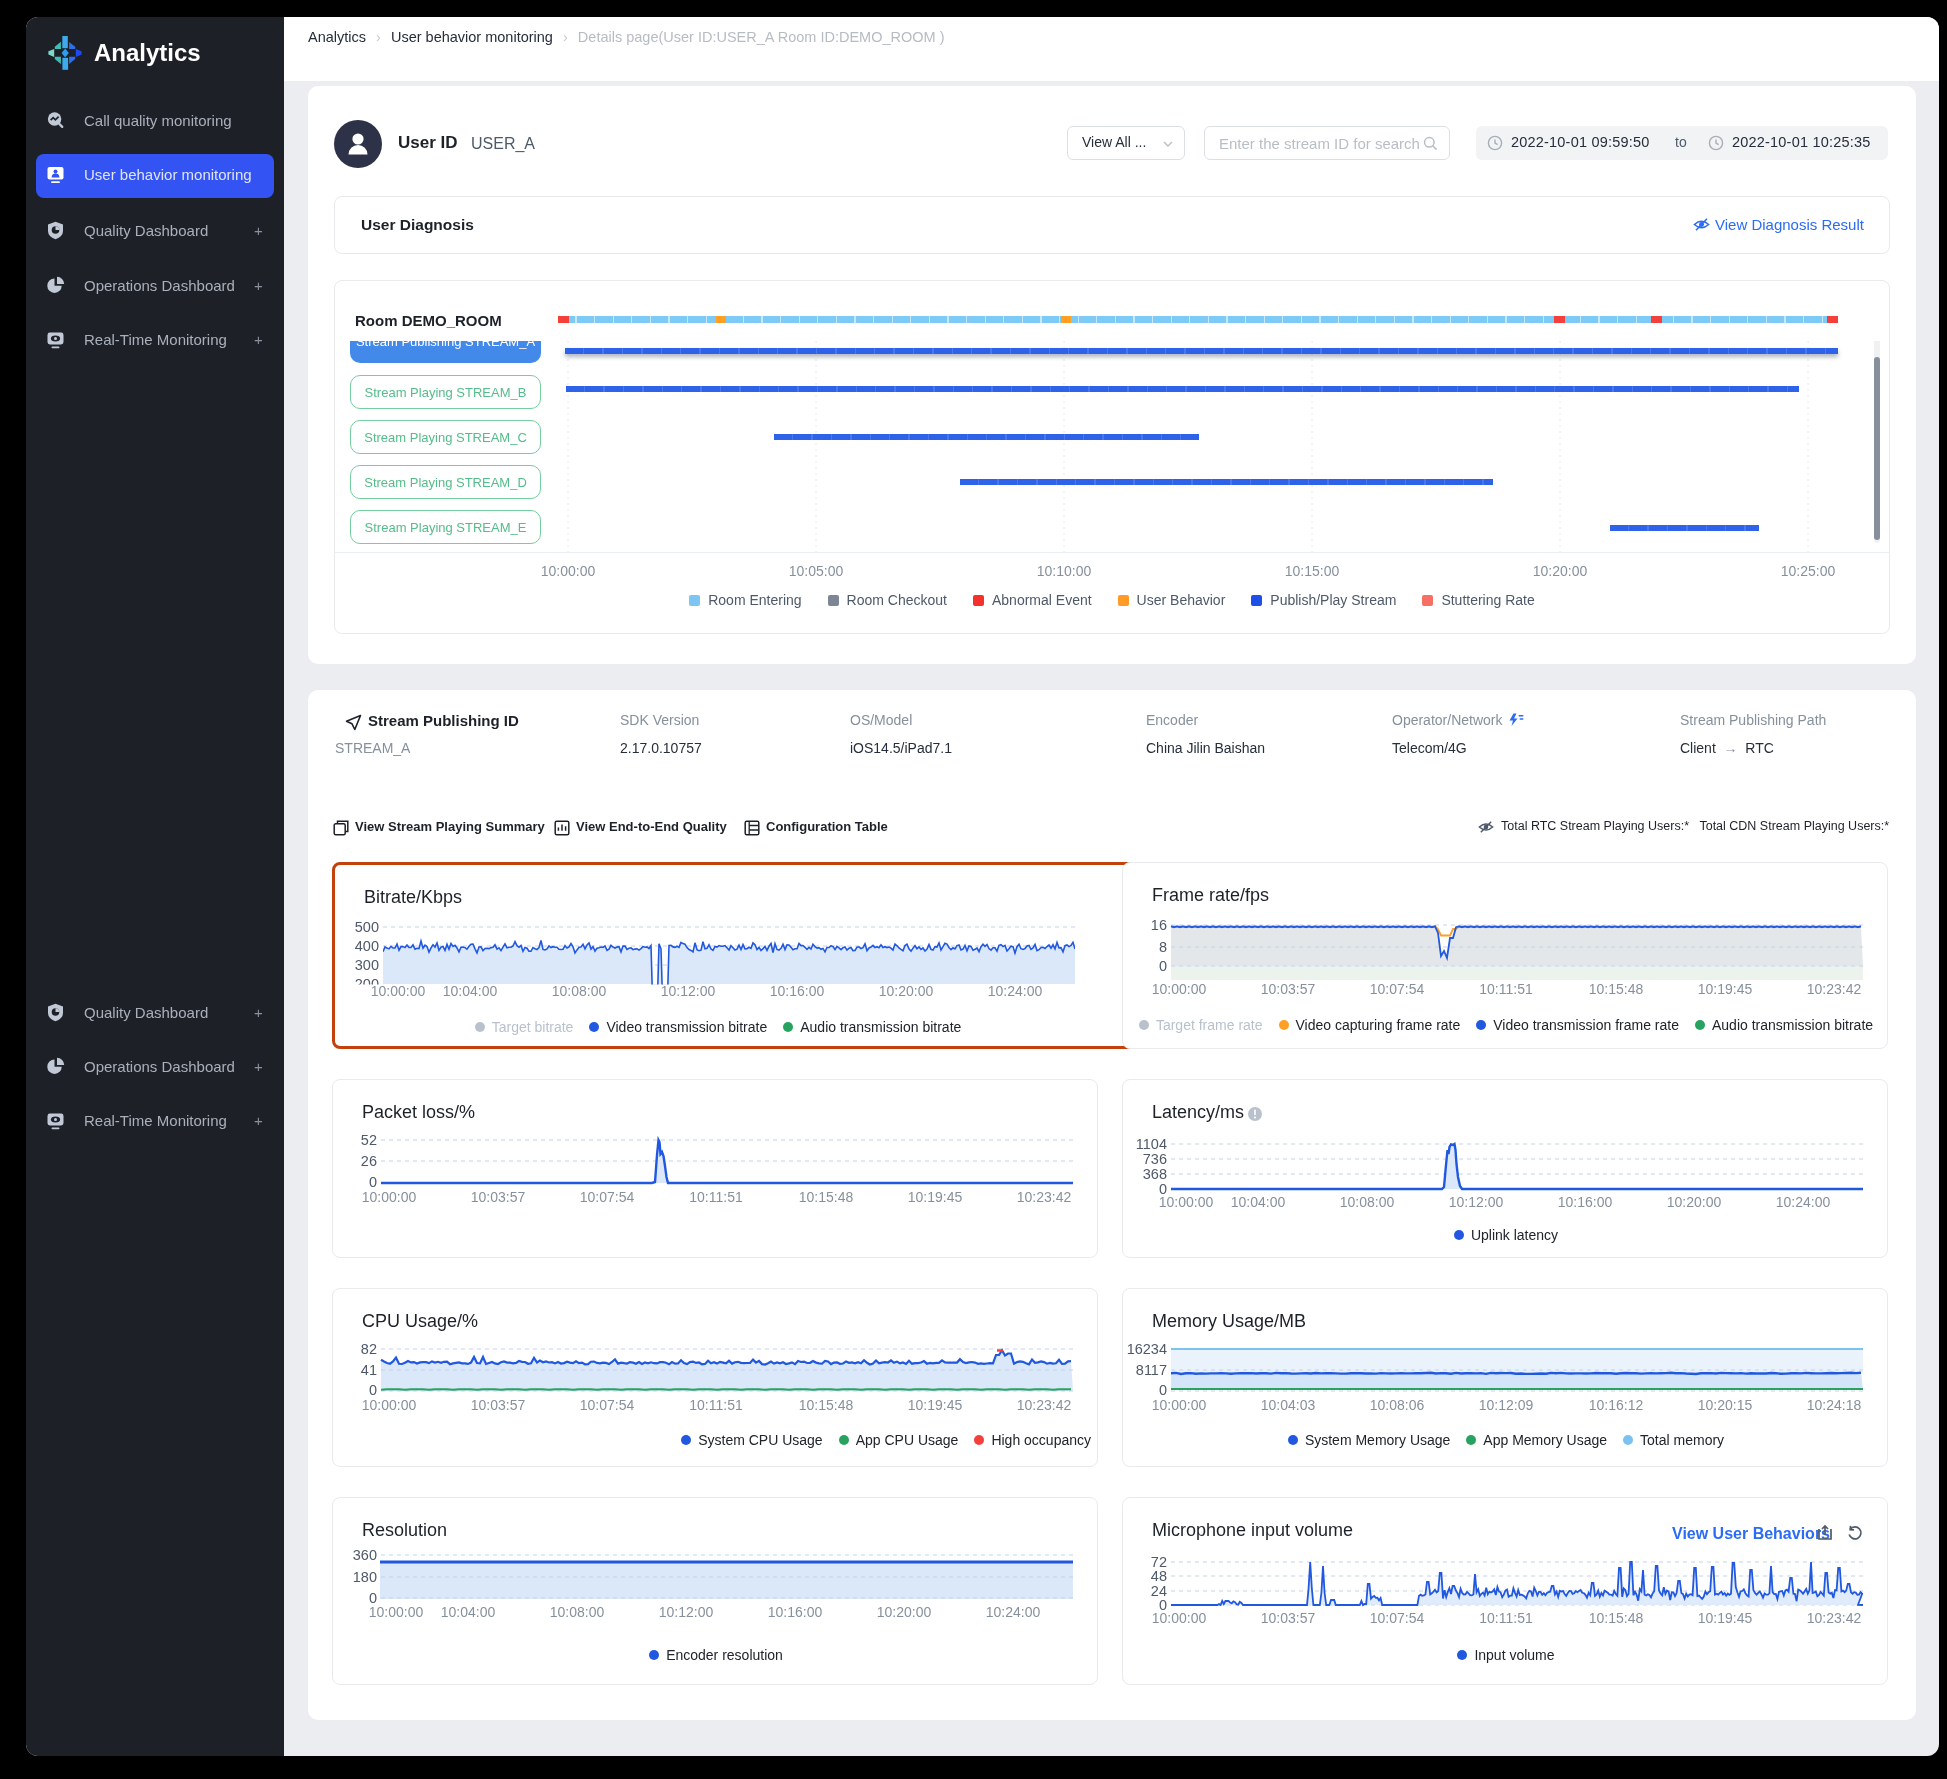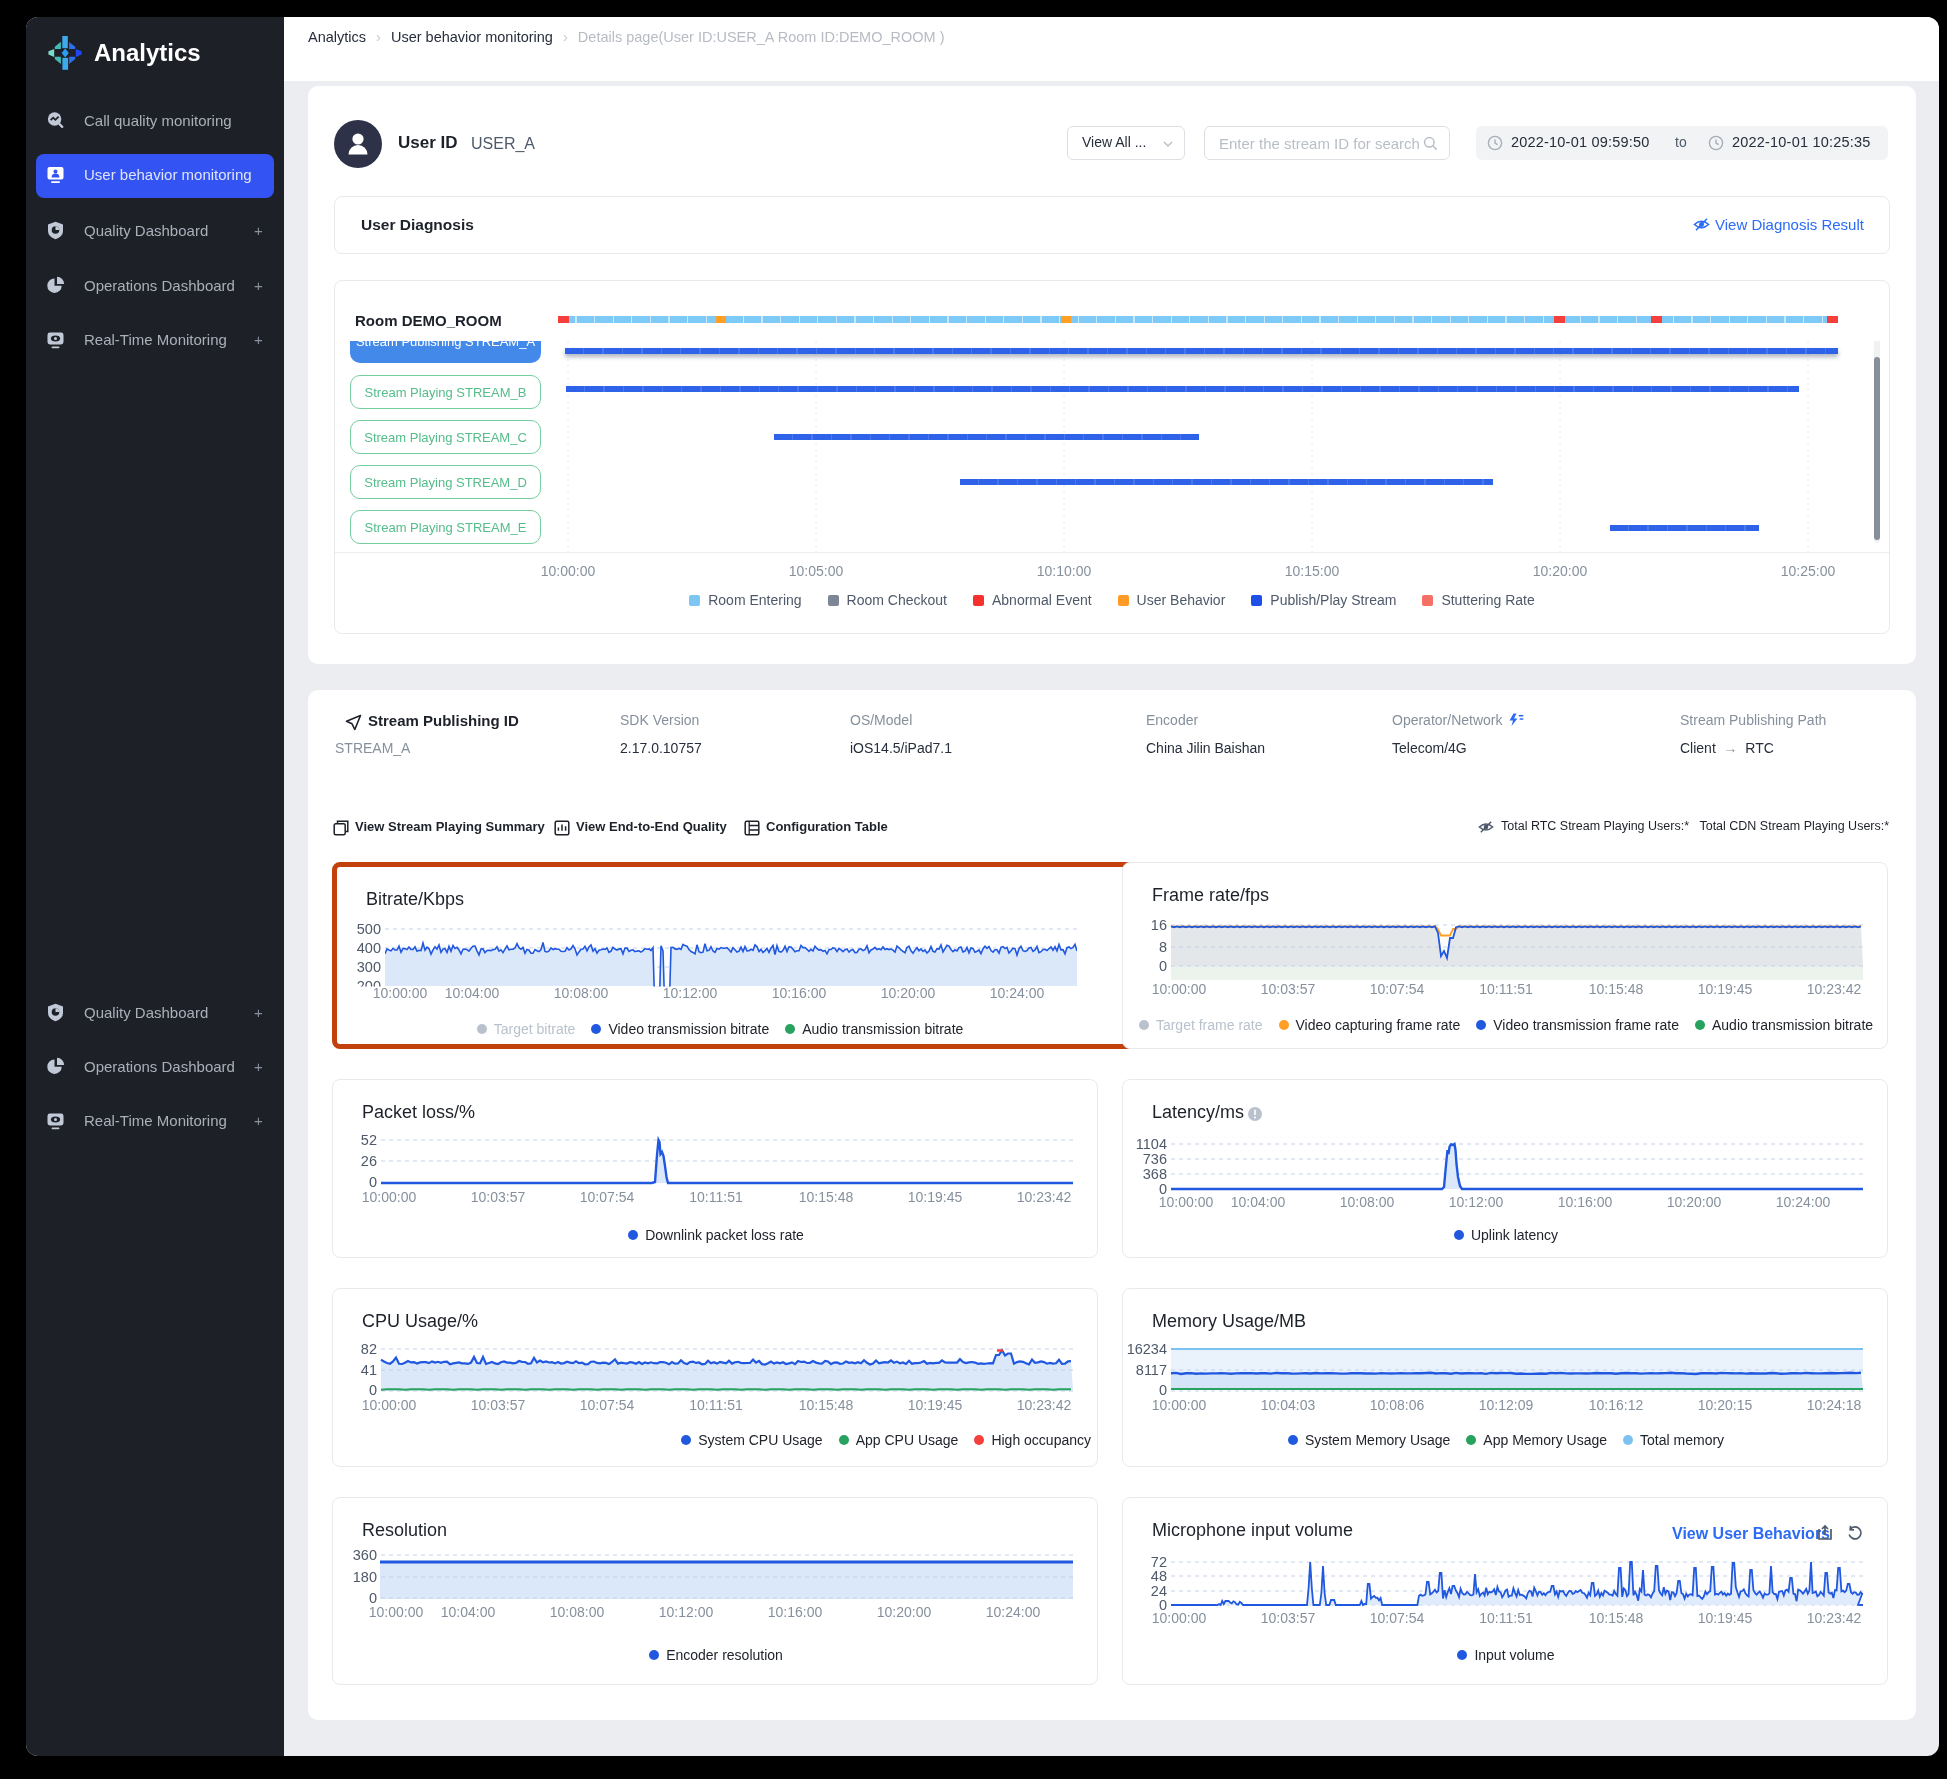--- a/index.html
+++ b/index.html
@@ -206,21 +206,21 @@
       <rect x="1.2" y="1.2" width="13.6" height="13.6" rx="1.5" fill="none" stroke="#1d2129" stroke-width="1.5"></rect>
       <path d="M5.2 1.5 L5.2 14.5 M5.2 5.5 L14.5 5.5 M5.2 10 L14.5 10" stroke="#1d2129" stroke-width="1.3"></path>
     </svg>
     <div style="position:absolute;left:740px;top:802px;font-size:13px;font-weight:bold;color:#1d2129;">Configuration Table</div>
     <div style="position:absolute;left:1452px;top:802px;"><svg width="16" height="16" viewBox="0 0 18 18">
         <path d="M1.5 9 Q9 2.2 16.5 9 Q9 15.8 1.5 9 Z" fill="none" stroke="#4e5969" stroke-width="1.6"></path>
         <circle cx="9" cy="9" r="2.6" fill="#4e5969"></circle>
         <line x1="3.2" y1="15" x2="14.8" y2="3" stroke="#4e5969" stroke-width="1.6"></line>
       </svg></div>
     <div style="position:absolute;left:1475px;top:802px;font-size:12.5px;color:#1d2129;">Total RTC Stream Playing Users:*&nbsp;&nbsp;&nbsp;Total CDN Stream Playing Users:*</div>
-<div style="position:absolute;left:306px;top:845px;width:840px;height:187px;background:#fff;border:5px solid #c2410c;border-radius:8px;box-sizing:border-box;">
+<div style="position:absolute;left:306px;top:845px;width:840px;height:187px;background:#fff;border:3px solid #c2410c;border-radius:8px;box-sizing:border-box;">
       <div style="position:absolute;left:29px;top:22px;font-size:18px;color:#1d2129;">Bitrate/Kbps</div>
       <svg width="764" height="185" style="position:absolute;left:0;top:0;" viewBox="0 0 764 185">
         <line x1="48" y1="62" x2="740" y2="62" stroke="#c3d2ee" stroke-width="1" stroke-dasharray="4 4"></line>
         <line x1="48" y1="81" x2="740" y2="81" stroke="#c3d2ee" stroke-width="1" stroke-dasharray="4 4"></line>
         <line x1="48" y1="100" x2="740" y2="100" stroke="#c3d2ee" stroke-width="1" stroke-dasharray="4 4"></line>
         <text x="44" y="62" text-anchor="end" dominant-baseline="central" font-size="14.5" fill="#4e5969">500</text>
         <text x="44" y="81" text-anchor="end" dominant-baseline="central" font-size="14.5" fill="#4e5969">400</text>
         <text x="44" y="100" text-anchor="end" dominant-baseline="central" font-size="14.5" fill="#4e5969">300</text>
         <g clip-path="url(#bitclip)">
           <text x="44" y="119" text-anchor="end" dominant-baseline="central" font-size="14.5" fill="#4e5969">200</text>
@@ -309,26 +309,20 @@
         <path d="M48,103 L319,103 L322,102 L324,75 L325.5,60 L326.5,62 L327.5,74 L329,72 L330.5,76 L332,86 L333.5,97 L335,103 L740,103 L740,103 L48,103 Z" fill="#dbe8fa"></path>
         <path d="M48,103 L319,103 L322,102 L324,75 L325.5,60 L326.5,62 L327.5,74 L329,72 L330.5,76 L332,86 L333.5,97 L335,103 L740,103" fill="none" stroke="#2158e0" stroke-width="2.4"></path>
         <text x="56" y="117" text-anchor="middle" dominant-baseline="central" font-size="14" fill="#86909c">10:00:00</text>
         <text x="165" y="117" text-anchor="middle" dominant-baseline="central" font-size="14" fill="#86909c">10:03:57</text>
         <text x="274" y="117" text-anchor="middle" dominant-baseline="central" font-size="14" fill="#86909c">10:07:54</text>
         <text x="383" y="117" text-anchor="middle" dominant-baseline="central" font-size="14" fill="#86909c">10:11:51</text>
         <text x="493" y="117" text-anchor="middle" dominant-baseline="central" font-size="14" fill="#86909c">10:15:48</text>
         <text x="602" y="117" text-anchor="middle" dominant-baseline="central" font-size="14" fill="#86909c">10:19:45</text>
         <text x="711" y="117" text-anchor="middle" dominant-baseline="central" font-size="14" fill="#86909c">10:23:42</text>
       </svg>
-      <div style="position:absolute;left:0;top:144px;width:766px;height:22px;display:flex;justify-content:center;align-items:center;">
-        <span style="display:inline-flex;align-items:center;margin:0 8px;white-space:nowrap;">
-          <span style="width:10px;height:10px;border-radius:50%;background:#2158e0;margin-right:7px;flex:none;"></span>
-          <span style="color:#20242b;font-size:14px;">Downlink packet loss rate</span>
-        </span>
-      </div>
     </div>
     <div style="position:absolute;left:1096px;top:1062px;width:766px;height:179px;background:#fff;border:1px solid #e9eaee;border-radius:8px;box-sizing:border-box;">
       <div style="position:absolute;left:29px;top:22px;font-size:18px;color:#1d2129;">Latency/ms</div>
       <svg width="16" height="16" viewBox="0 0 16 16" style="position:absolute;left:124px;top:26px;">
         <circle cx="8" cy="8" r="7" fill="#b9c2cc"></circle>
         <rect x="7.2" y="3.6" width="1.6" height="5.6" rx="0.8" fill="#fff"></rect>
         <circle cx="8" cy="11.6" r="1" fill="#fff"></circle>
       </svg>
       <svg width="764" height="177" style="position:absolute;left:0;top:0;" viewBox="0 0 764 177">
         <line x1="48" y1="64" x2="740" y2="64" stroke="#c3d2ee" stroke-width="1" stroke-dasharray="4 4"></line>

